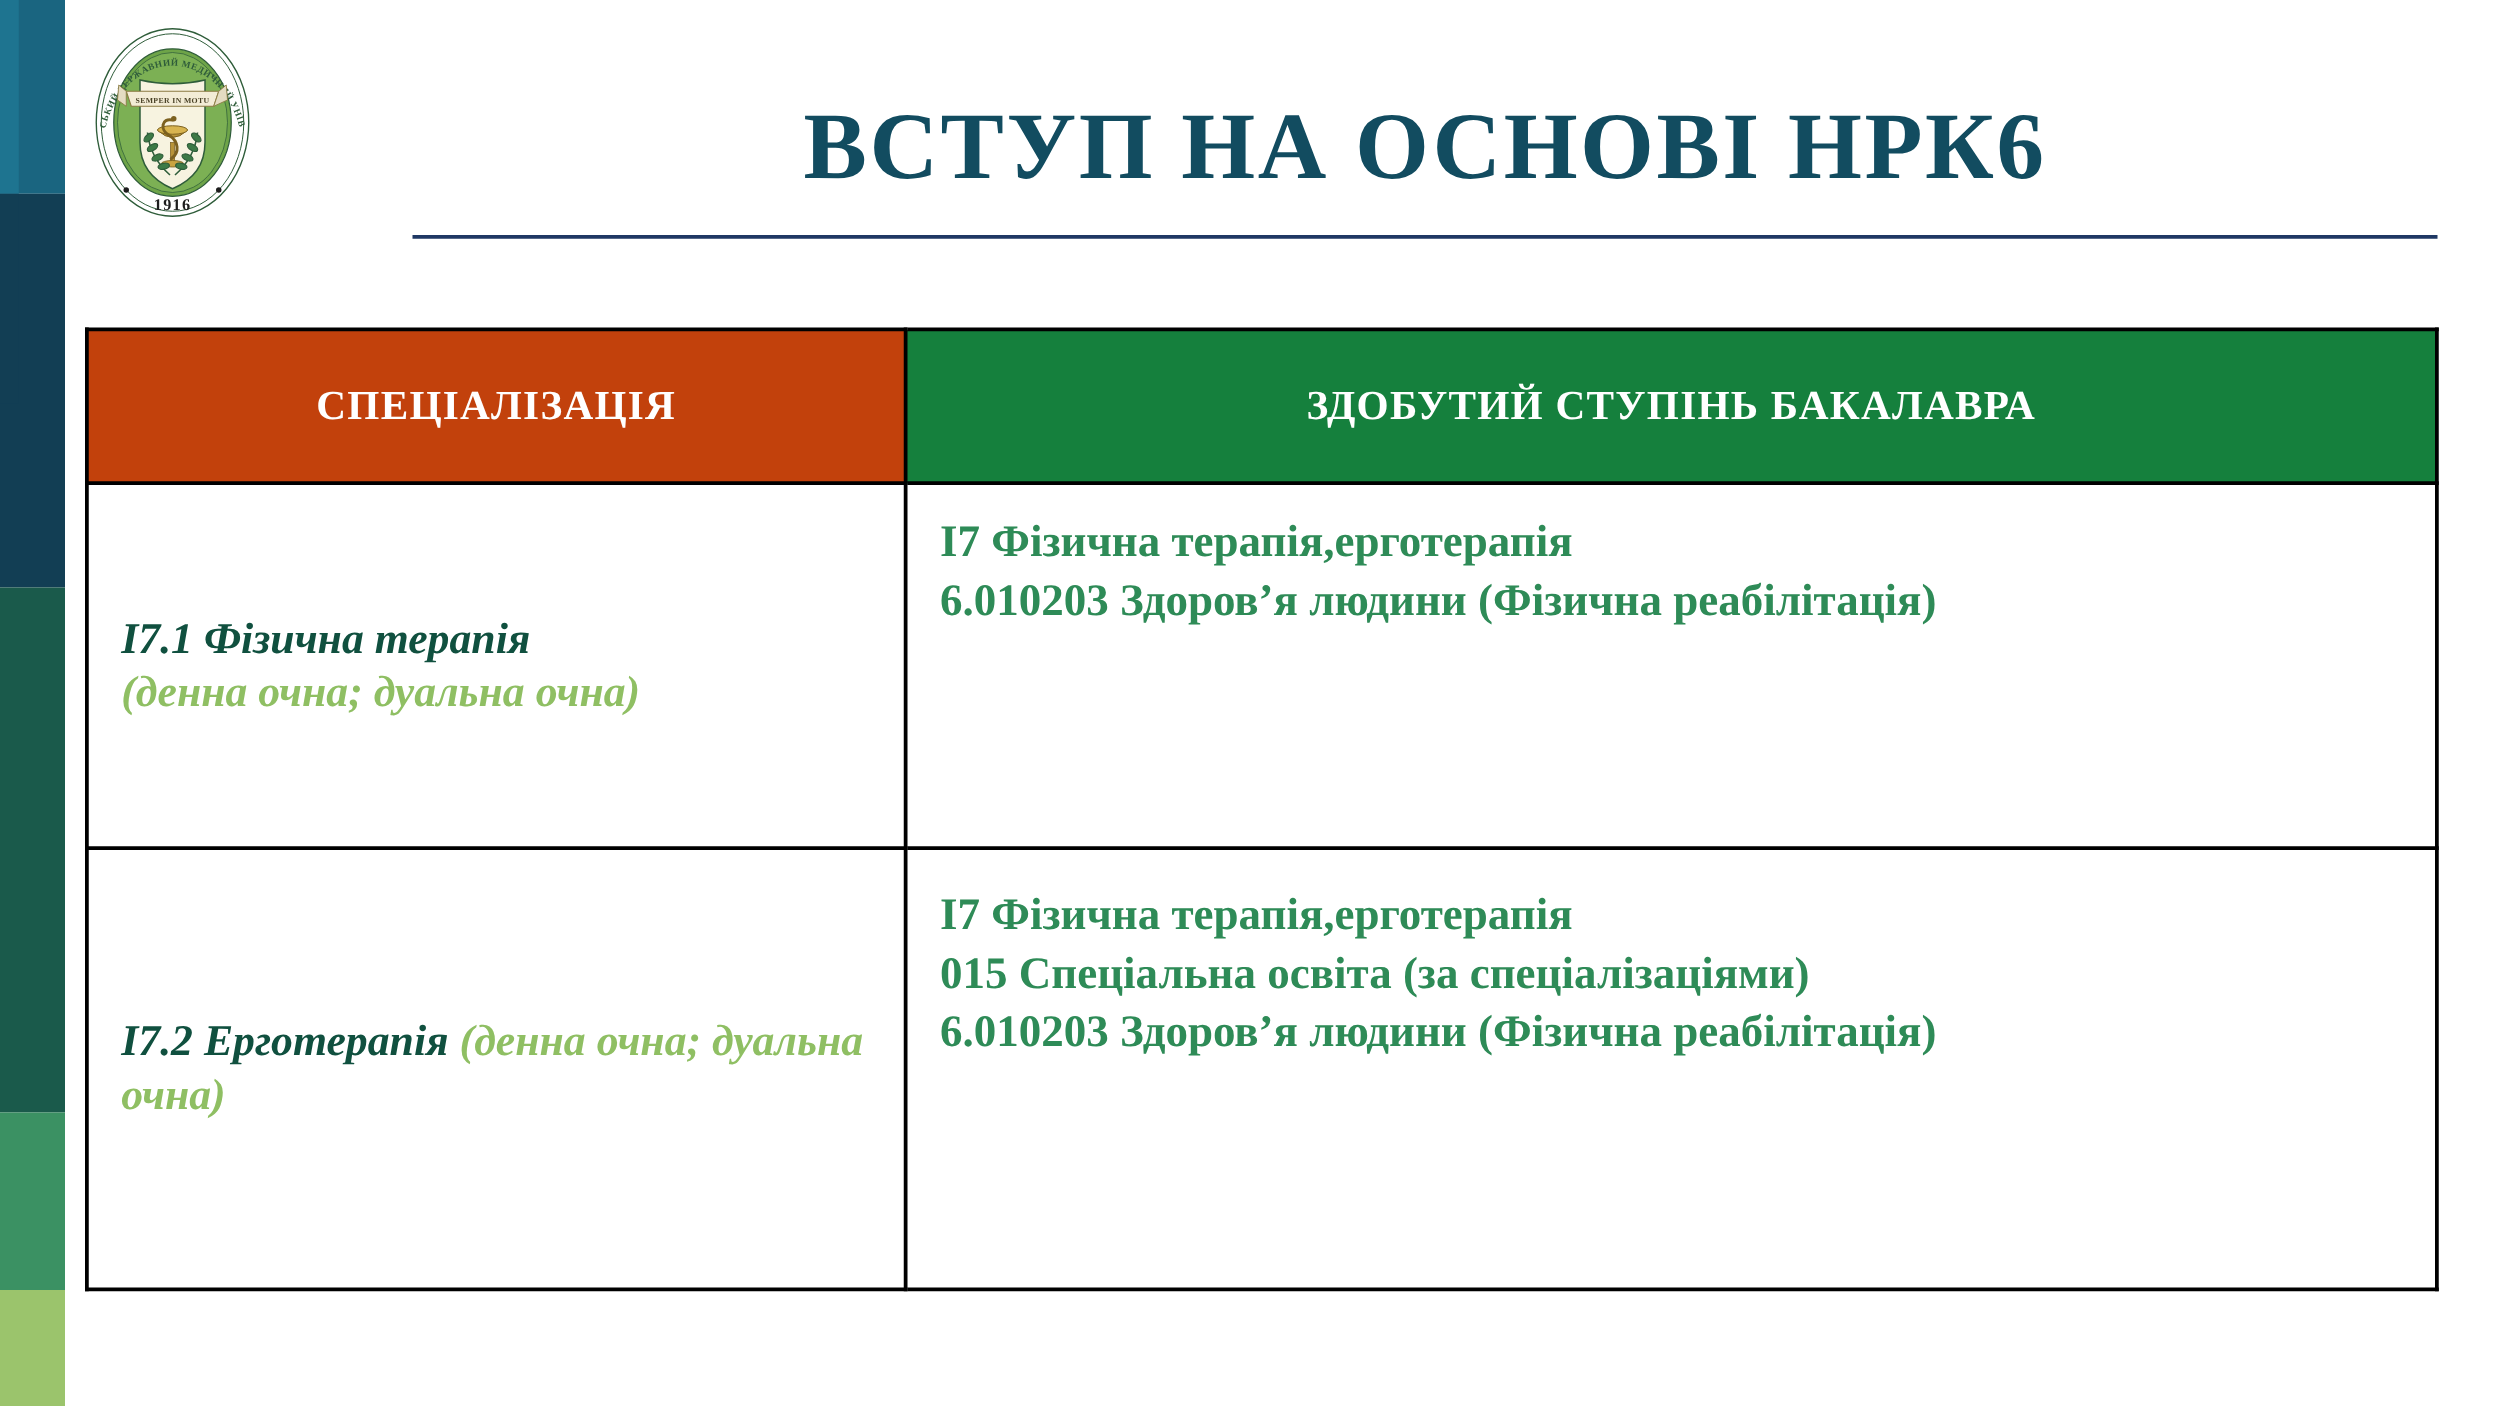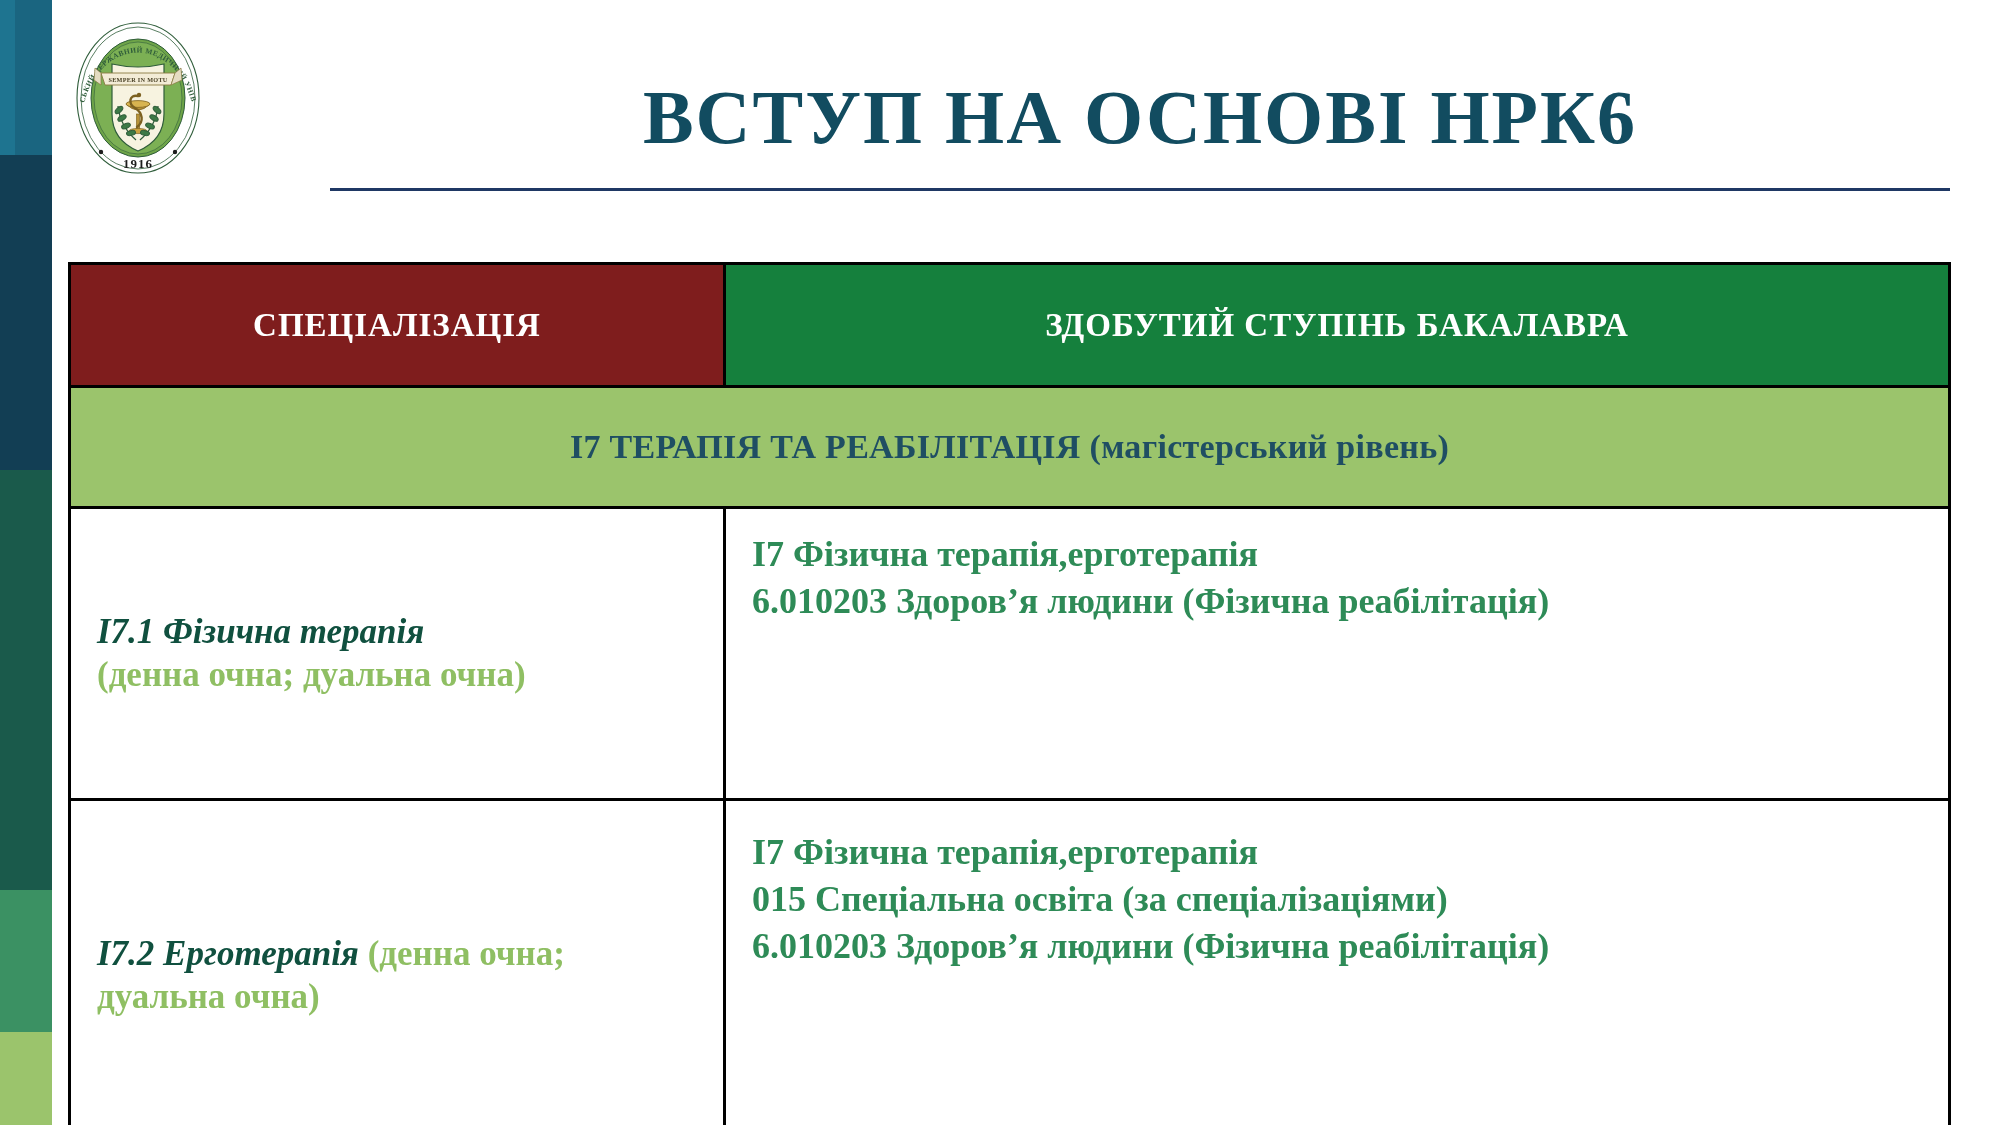--- a/index.html
+++ b/index.html
@@ -109,21 +109,21 @@
   
   tr.head td {
     height: 120px;
     text-align: center;
     color: #ffffff;
     font-weight: bold;
     font-size: 33px;
     letter-spacing: 1px;
     border: 3px solid #000000;
   }
-  td.head-a { background: #7f1d1d; }
+  td.head-a { background: #c2410c; }
   td.head-b { background: #15803d; }
 
   
   tr.banner td {
     height: 118px;
     background: #9bc46c;
     text-align: center;
     color: #1f4e63;
     font-weight: bold;
     font-size: 34px;
@@ -156,20 +156,21 @@
   tr.r2 td.degree { vertical-align: top; padding-top: 28px; }
 
   .spec-main {
     color: #10503f;
     font-weight: bold;
     font-style: italic;
   }
   .spec-sub {
     color: #8fbf63;
     font-weight: bold;
+    font-style: italic;
   }
   .deg-line { display: block; white-space: nowrap; }
 </style>
 </head>
 <body>
 
 <div class="rail">
   <div class="rail-band b0"></div>
   <div class="rail-band b1"></div>
   <div class="rail-band b2"></div>
@@ -239,23 +240,20 @@
   <colgroup>
     <col class="col-a">
     <col class="col-b">
   </colgroup>
   <tbody>
     <tr class="head">
       <td class="head-a">СПЕЦІАЛІЗАЦІЯ</td>
       <td class="head-b">ЗДОБУТИЙ СТУПІНЬ БАКАЛАВРА</td>
     </tr>
 
-    <tr class="banner">
-      <td colspan="2">I7 ТЕРАПІЯ ТА РЕАБІЛІТАЦІЯ (магістерський рівень)</td>
-    </tr>
 
     <tr class="data r1">
       <td class="spec">
         <span class="spec-main">I7.1 Фізична терапія</span>
         <br>
         <span class="spec-sub">(денна очна; дуальна очна)</span>
       </td>
       <td class="degree">
         <span class="deg-line">I7 Фізична терапія,ерготерапія</span>
         <span class="deg-line">6.010203 Здоров’я людини (Фізична реабілітація)</span>

